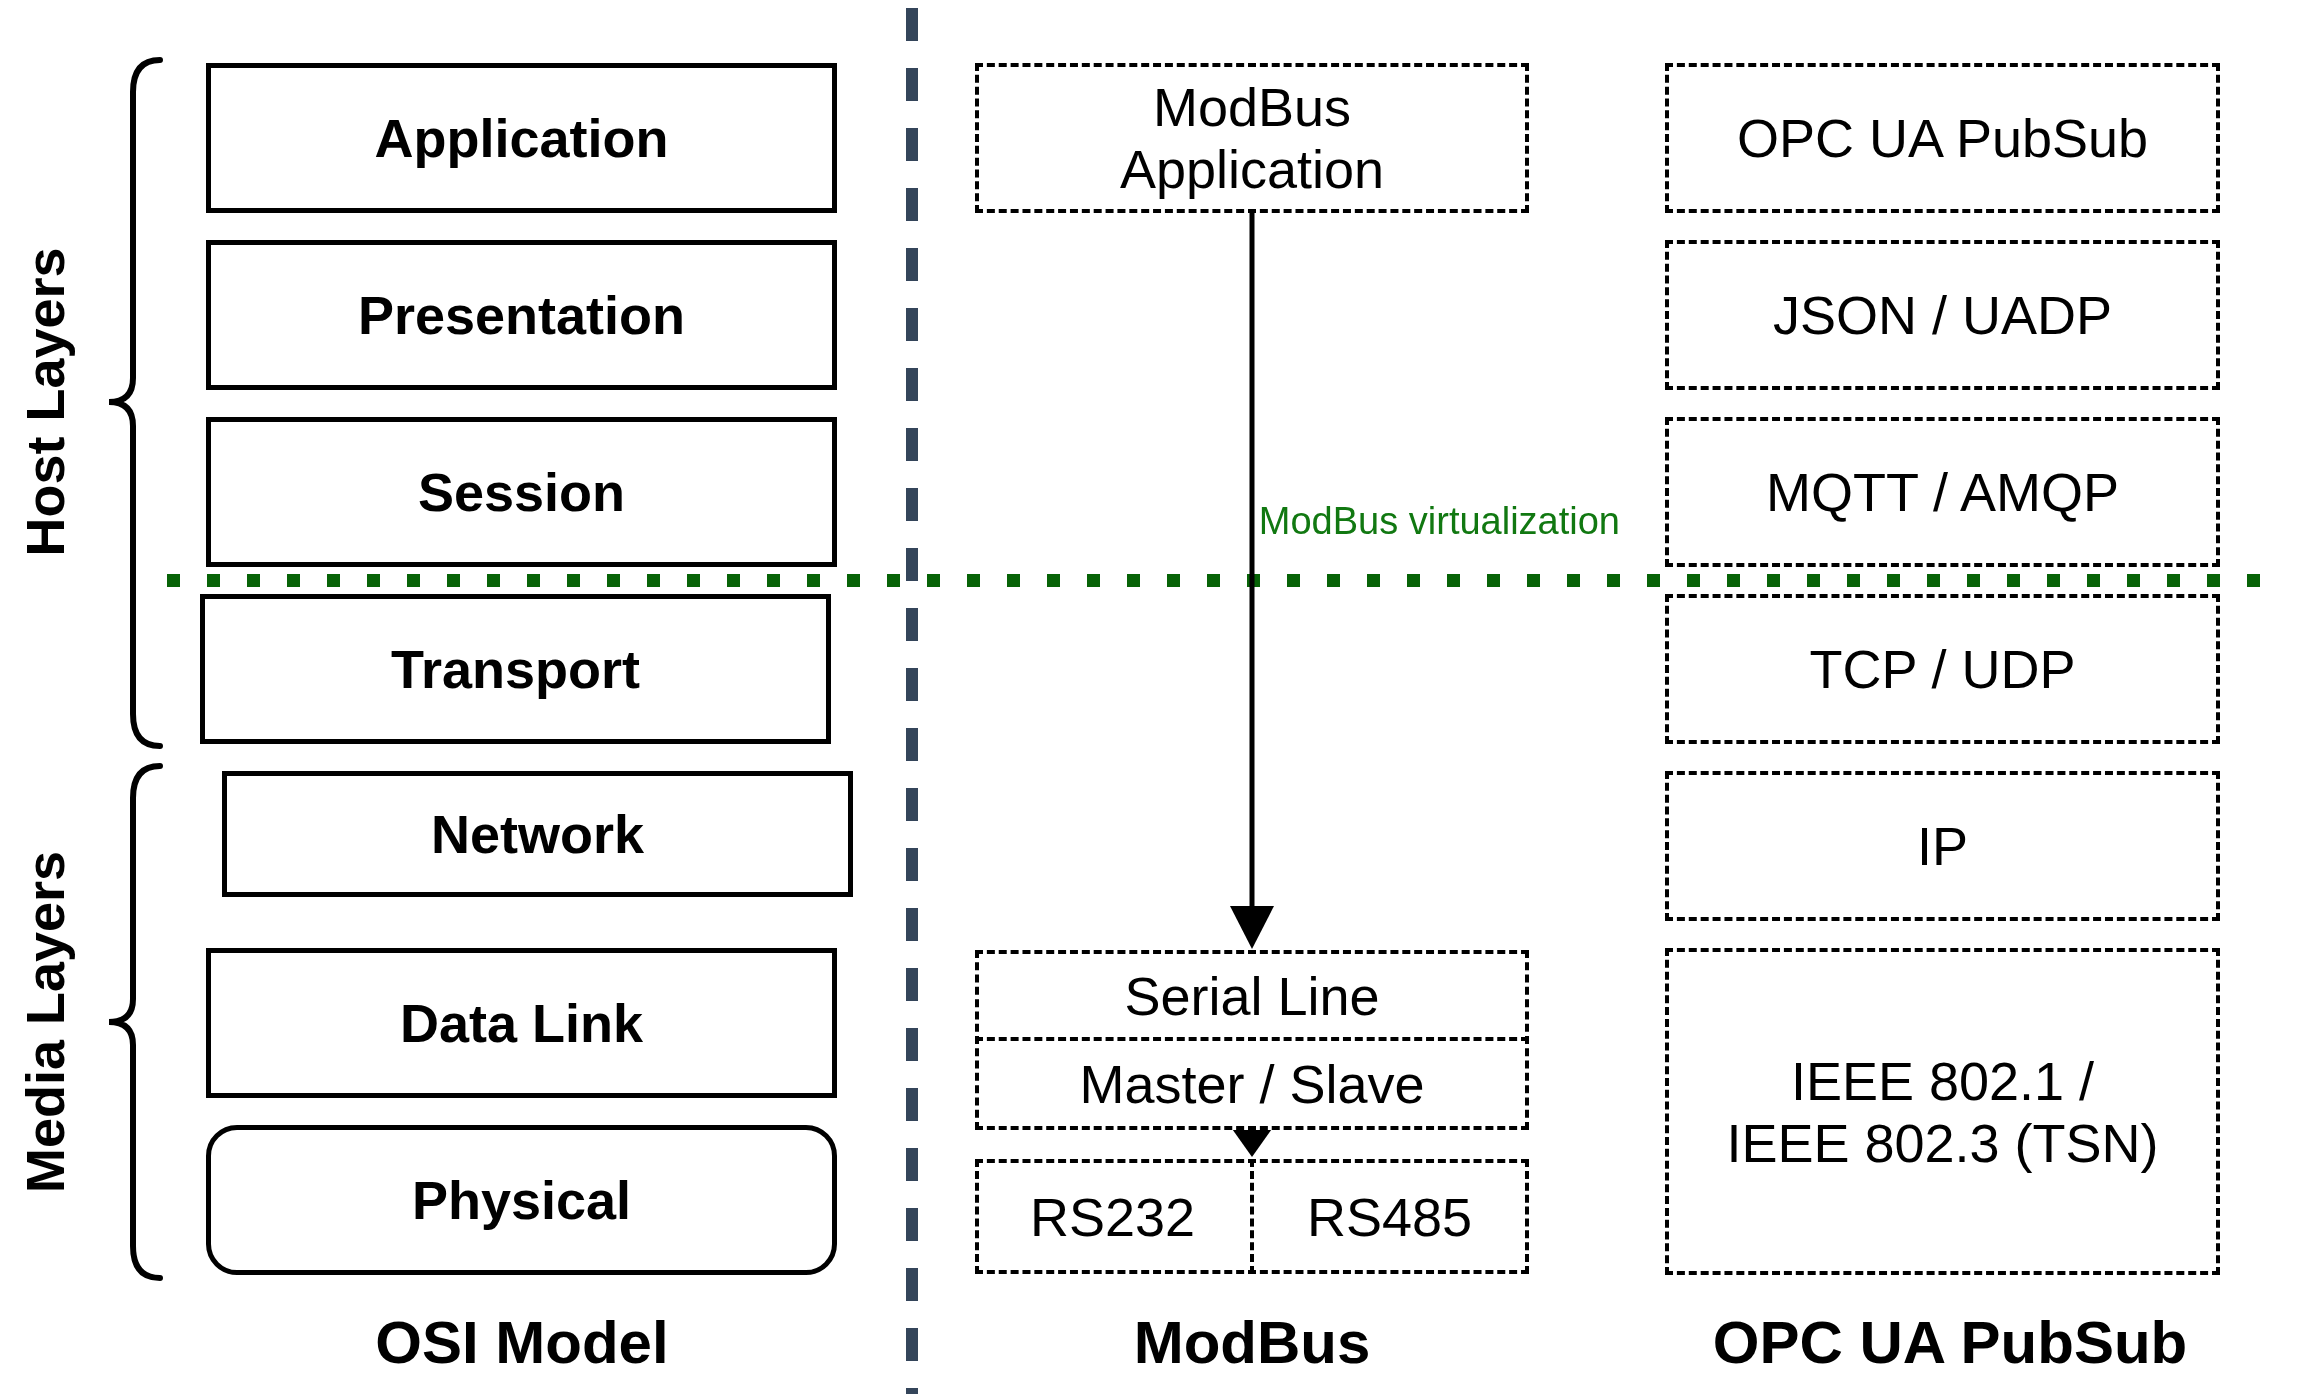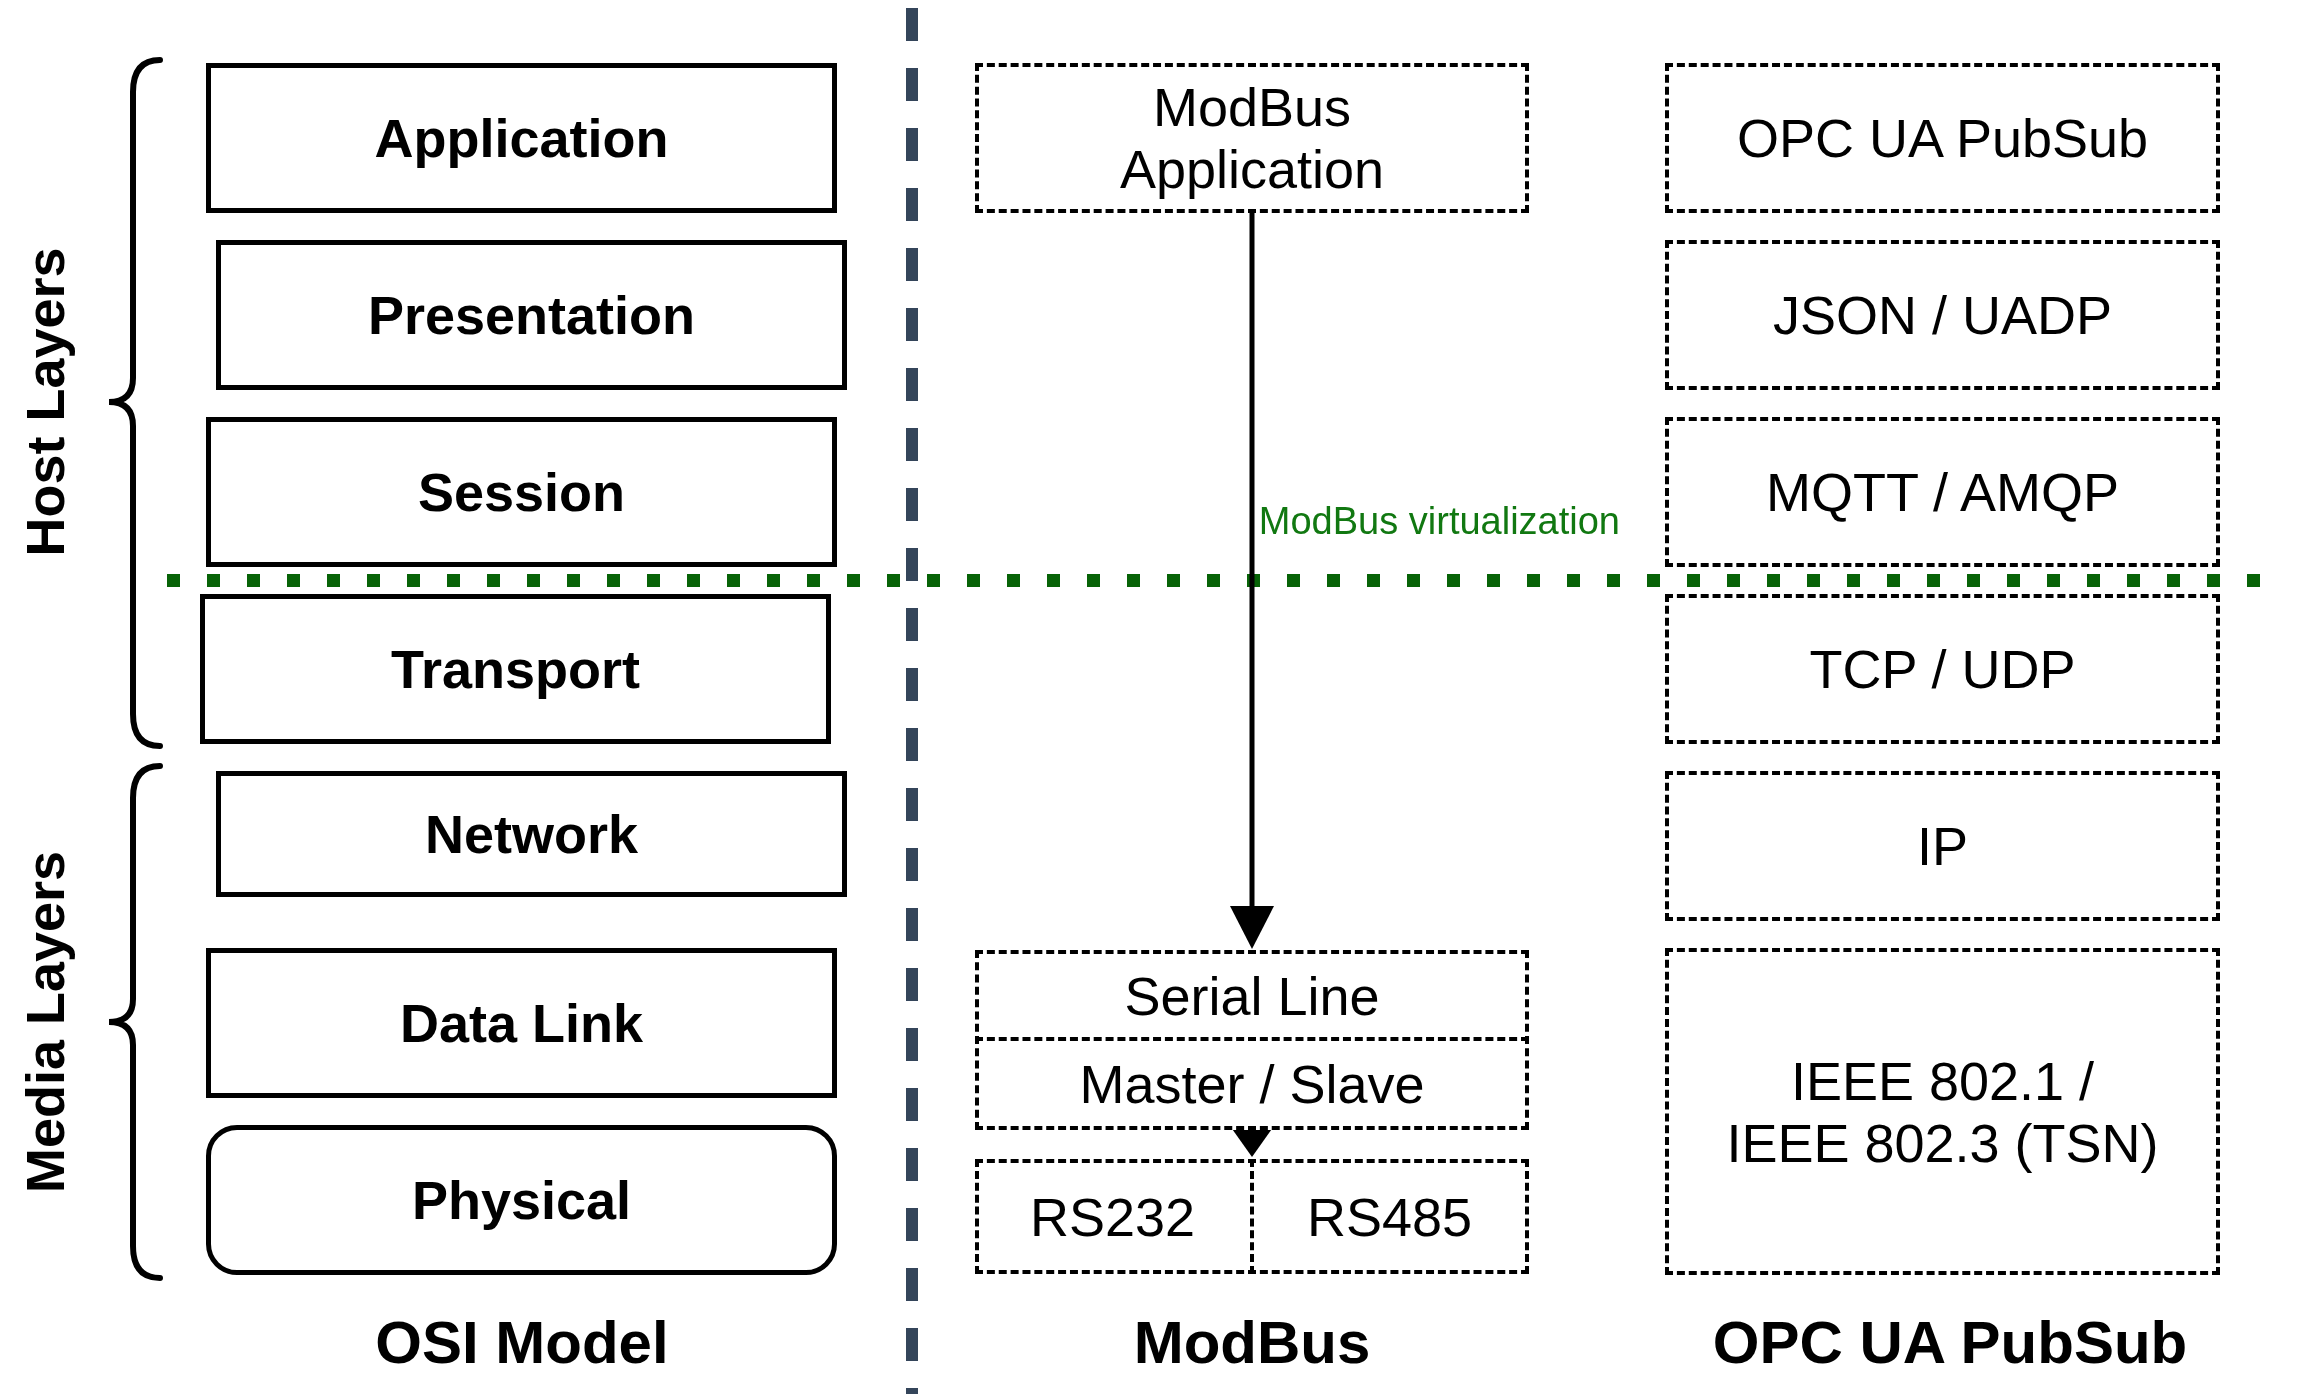--- a/index.html
+++ b/index.html
@@ -111,24 +111,24 @@
     <polygon points="1252,949 1230,906 1274,906" fill="#000"></polygon>
 
     <line x1="1252" y1="1131" x2="1252" y2="1140" stroke="#000" stroke-width="5"></line>
     <polygon points="1252,1157 1230,1126 1274,1126" fill="#000"></polygon>
   </svg>
 
   <div class="side-label" style="left:-305px; top:362px;">Host Layers</div>
   <div class="side-label" style="left:-305px; top:982px;">Media Layers</div>
 
   <div class="box solid" style="left:206px; top:63px;  width:631px; height:150px;">Application</div>
-  <div class="box solid" style="left:216px; top:240px; width:631px; height:150px;">Presentation</div>
+  <div class="box solid" style="left:206px; top:240px; width:631px; height:150px;">Presentation</div>
   <div class="box solid" style="left:206px; top:417px; width:631px; height:150px;">Session</div>
   <div class="box solid" style="left:200px; top:594px; width:631px; height:150px;">Transport</div>
-  <div class="box solid" style="left:216px; top:771px; width:631px; height:126px;">Network</div>
+  <div class="box solid" style="left:222px; top:771px; width:631px; height:126px;">Network</div>
   <div class="box solid" style="left:206px; top:948px; width:631px; height:150px;">Data Link</div>
   <div class="box solid" style="left:206px; top:1125px; width:631px; height:150px;border-radius:31px;">Physical</div>
 
   <div class="box dashed" style="left:975px; top:63px; width:554px; height:150px; flex-direction:column; line-height:62px;">
     <span>ModBus</span>
     <span>Application</span>
   </div>
 
   <div class="box dashed" style="left:975px; top:950px; width:554px; height:180px; padding:0;"></div>
   <div class="box noborder" style="left:979px; top:954px; width:546px; height:83px; background:transparent;">Serial Line</div>

